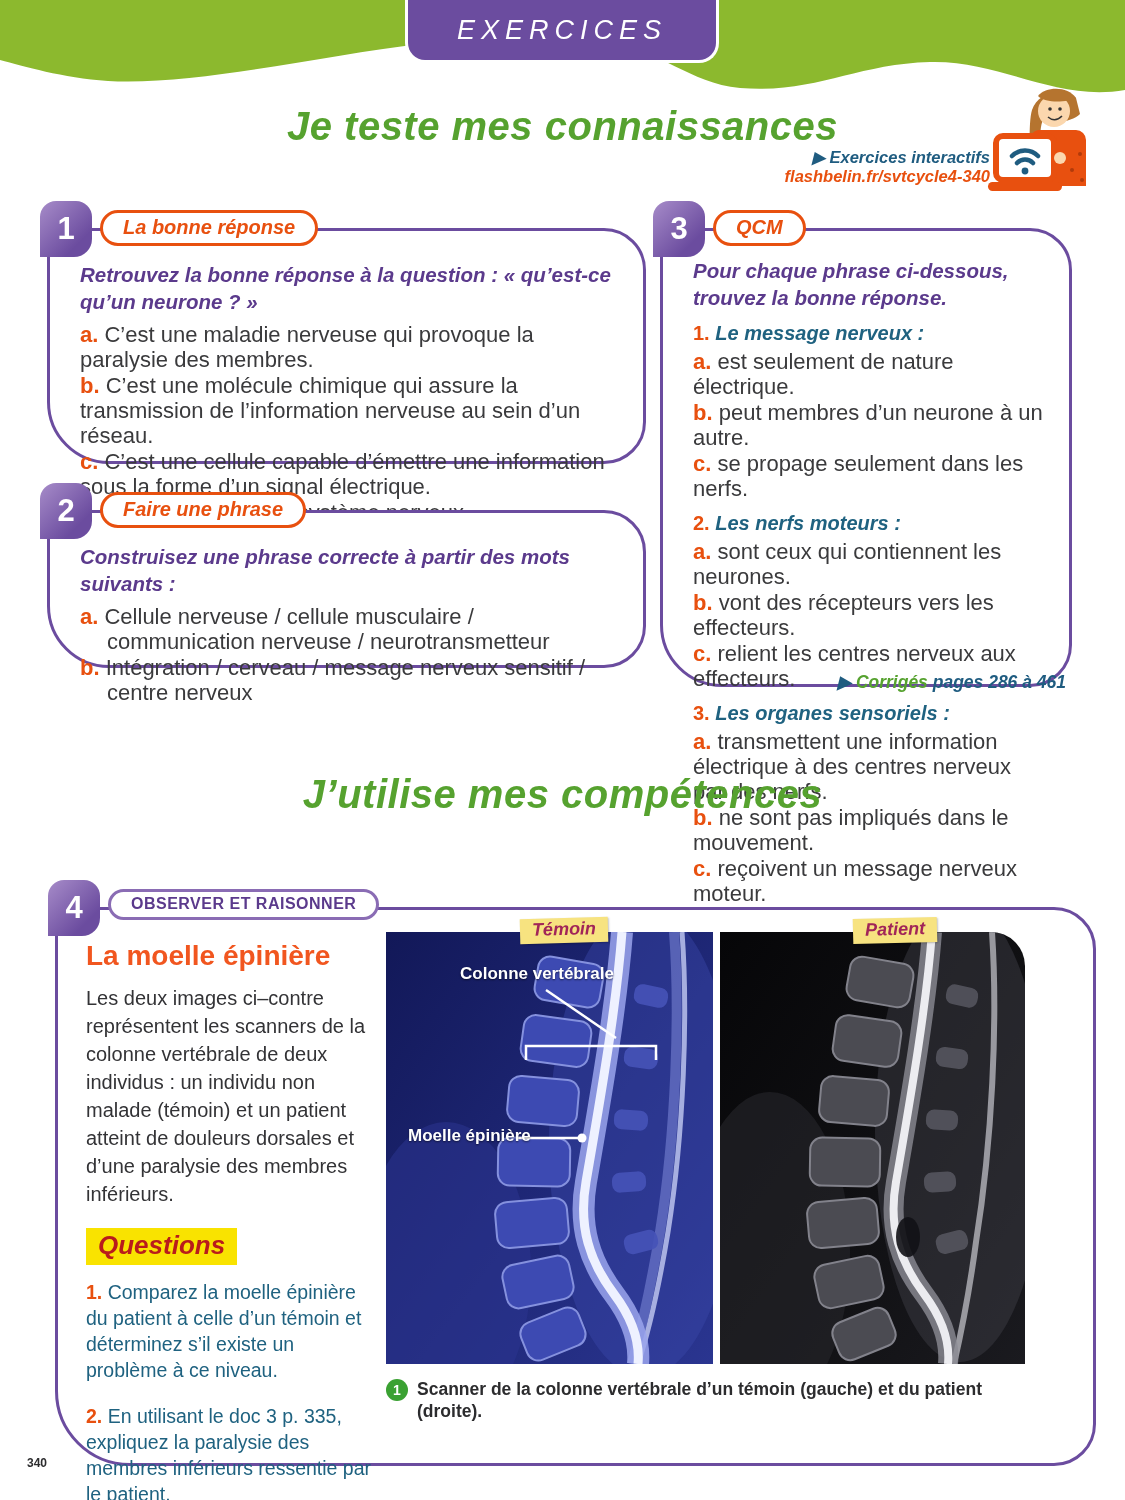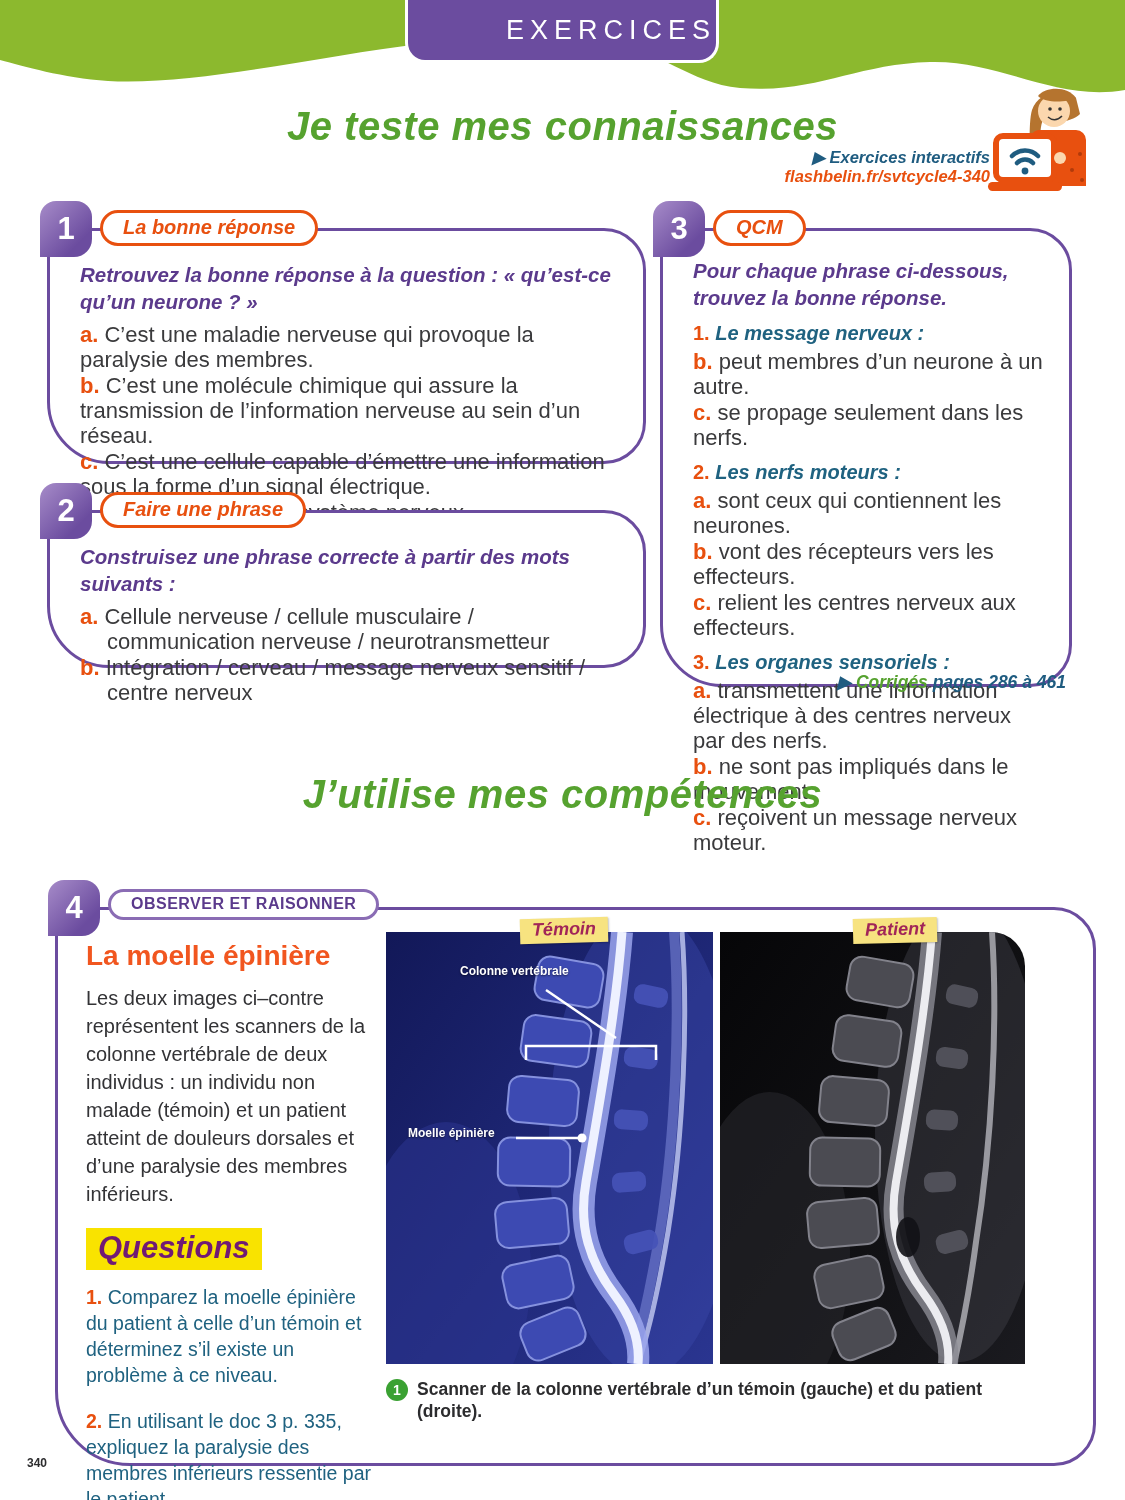--- a/index.html
+++ b/index.html
@@ -3,21 +3,21 @@
 <meta charset="utf-8">
 <style>
   html,body{margin:0;padding:0;background:#fff;}
   .page{position:relative;width:1125px;height:1500px;background:#fff;overflow:hidden;
         font-family:"Liberation Sans",sans-serif;color:#3a3a3c;}
 
   
   .band{position:absolute;top:0;left:0;width:1125px;height:110px;}
   .banner{position:absolute;top:0;left:405px;width:308px;height:60px;background:#6b4c9f;
           border:3px solid #fff;border-top:none;border-radius:0 0 20px 20px;
-          display:flex;align-items:center;justify-content:flex-end;}
+          display:flex;align-items:center;justify-content:center;font-style:italic;}
   .banner span{color:#fff;font-size:27px;letter-spacing:6px;font-weight:500;}
 
   
   .sec-title{position:absolute;left:0;width:1125px;text-align:center;color:#56a22f;
              font-size:40px;font-weight:bold;font-style:italic;letter-spacing:.5px;}
   .t1{top:104px;}
   .t2{top:772px;}
 
   
   .interactive{position:absolute;top:148px;left:660px;width:330px;text-align:right;font-style:italic;}
@@ -47,34 +47,34 @@
   .gline .glabel{color:#1f6280;font-weight:bold;font-style:italic;}
 
   .corriges{position:absolute;top:672px;left:660px;width:406px;text-align:right;
             font-size:17.5px;font-weight:bold;font-style:italic;color:#1f5c80;}
   .corriges .green{color:#56a22f;}
 
   
   .ex4col{position:absolute;left:28px;top:30px;width:294px;}
   .ex4col h3{margin:0 0 12px;color:#f1561f;font-size:28px;font-weight:bold;}
   .ex4col .intro{font-size:20px;line-height:28px;margin:0;color:#333336;}
-  .q-label{display:inline-block;margin-top:20px;background:#f9e300;color:#701a75;
-           font-weight:bold;font-style:italic;font-size:31px;padding:2px 12px 4px;}
+  .q-label{display:inline-block;margin-top:20px;background:#f9e300;color:#b91c1c;
+           font-weight:bold;font-style:italic;font-size:26px;padding:2px 12px 4px;}
   .q-item{margin-top:14px;font-size:19.5px;line-height:26px;color:#1f6280;}
   .q-item .num{color:#e8500f;font-weight:bold;}
 
   .scan{position:absolute;top:22px;}
   .scan-t{left:328px;width:327px;height:432px;}
   .scan-p{left:662px;width:305px;height:432px;border-radius:0 34px 0 0;overflow:hidden;}
   .scan svg.art{display:block;}
   .scan-tag{position:absolute;top:8px;background:#f7e380;color:#a12558;font-weight:bold;
             font-style:italic;font-size:18px;padding:1px 12px 3px;z-index:4;box-shadow:1px 1px 2px rgba(0,0,0,.25);}
   .tag-temoin{left:462px;transform:rotate(-1.5deg);}
   .tag-patient{left:795px;transform:rotate(-1.5deg);}
-  .ann{position:absolute;color:#fff;font-weight:bold;font-size:12px;text-shadow:0 1px 2px rgba(0,0,10,.6);z-index:3;}
+  .ann{position:absolute;color:#fff;font-weight:bold;font-size:17px;text-shadow:0 1px 2px rgba(0,0,10,.6);z-index:3;}
   .ann-col{left:74px;top:32px;}
   .ann-cord{left:22px;top:194px;}
   .overlay{position:absolute;left:0;top:0;z-index:2;}
 
   .caption{position:absolute;left:328px;top:468px;display:flex;gap:9px;align-items:flex-start;width:660px;}
   .cnum{flex:0 0 auto;width:22px;height:22px;border-radius:50%;background:#3aa132;color:#fff;
         font-size:14px;font-weight:bold;display:flex;align-items:center;justify-content:center;margin-top:1px;}
   .ctext{font-size:17.5px;font-weight:bold;color:#2c2c2e;line-height:22px;}
 
   .pagenum{position:absolute;left:27px;top:1456px;font-size:12px;font-weight:bold;color:#2c2c2e;}
@@ -145,20 +145,21 @@
     </div>
   </div>
 
   <div class="exbox" style="left:660px;top:228px;width:406px;height:453px;">
     <div class="tab">3</div>
     <div class="pill">QCM</div>
     <div class="exbody" style="padding-top:26px;">
       <p class="q-script">Pour chaque phrase ci-dessous, trouvez la bonne réponse.</p>
       <div class="group">
         <p class="gline"><span class="num">1.</span> <span class="glabel">Le message nerveux :</span></p>
+        <p class="opt"><span class="letter">a.</span> <span>est seulement de nature électrique.</span></p>
         <p class="opt"><span class="letter">b.</span> <span>peut membres d’un neurone à un autre.</span></p>
         <p class="opt"><span class="letter">c.</span> <span>se propage seulement dans les nerfs.</span></p>
       </div>
       <div class="group">
         <p class="gline"><span class="num">2.</span> <span class="glabel">Les nerfs moteurs :</span></p>
         <p class="opt"><span class="letter">a.</span> <span>sont ceux qui contiennent les neurones.</span></p>
         <p class="opt"><span class="letter">b.</span> <span>vont des récepteurs vers les effecteurs.</span></p>
         <p class="opt"><span class="letter">c.</span> <span>relient les centres nerveux aux effecteurs.</span></p>
       </div>
       <div class="group">

